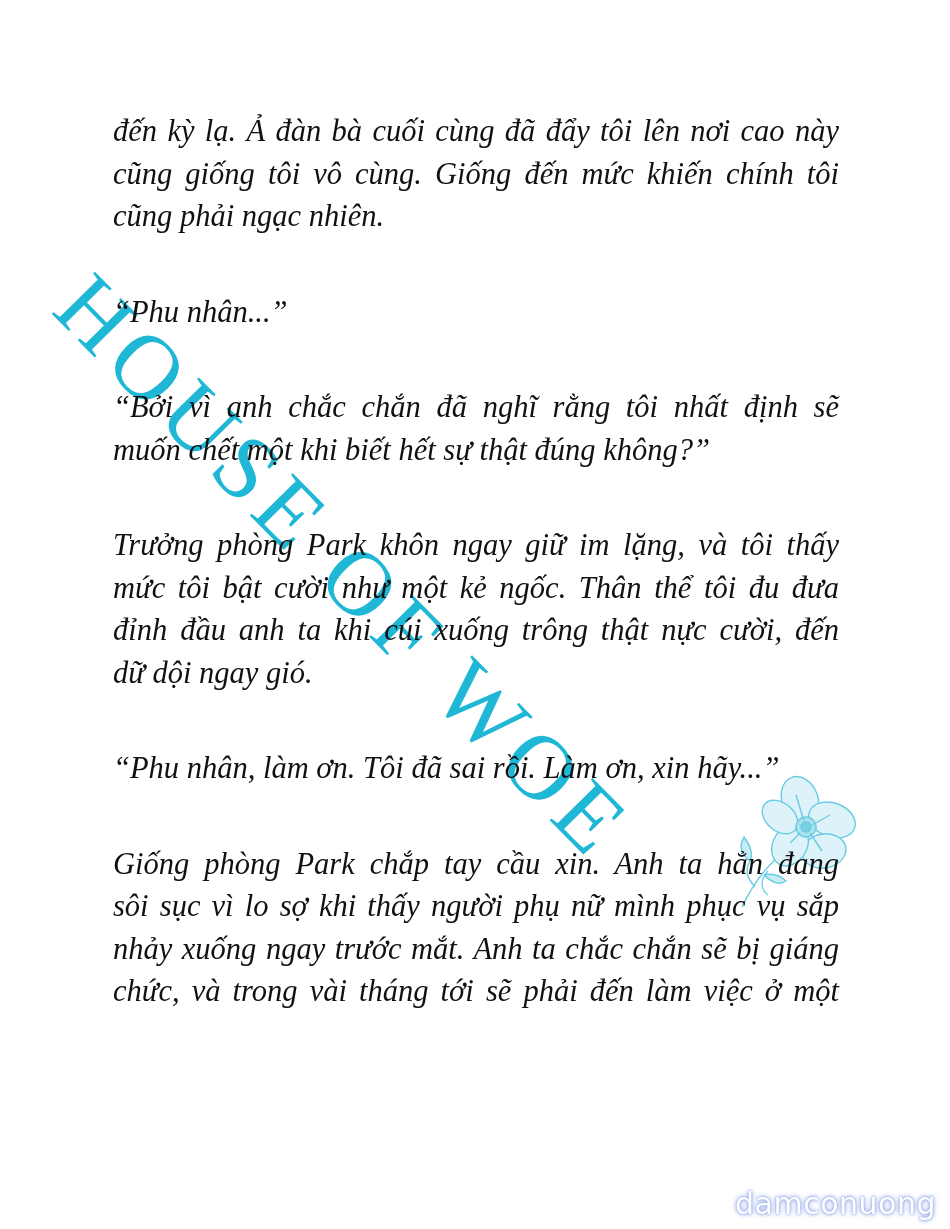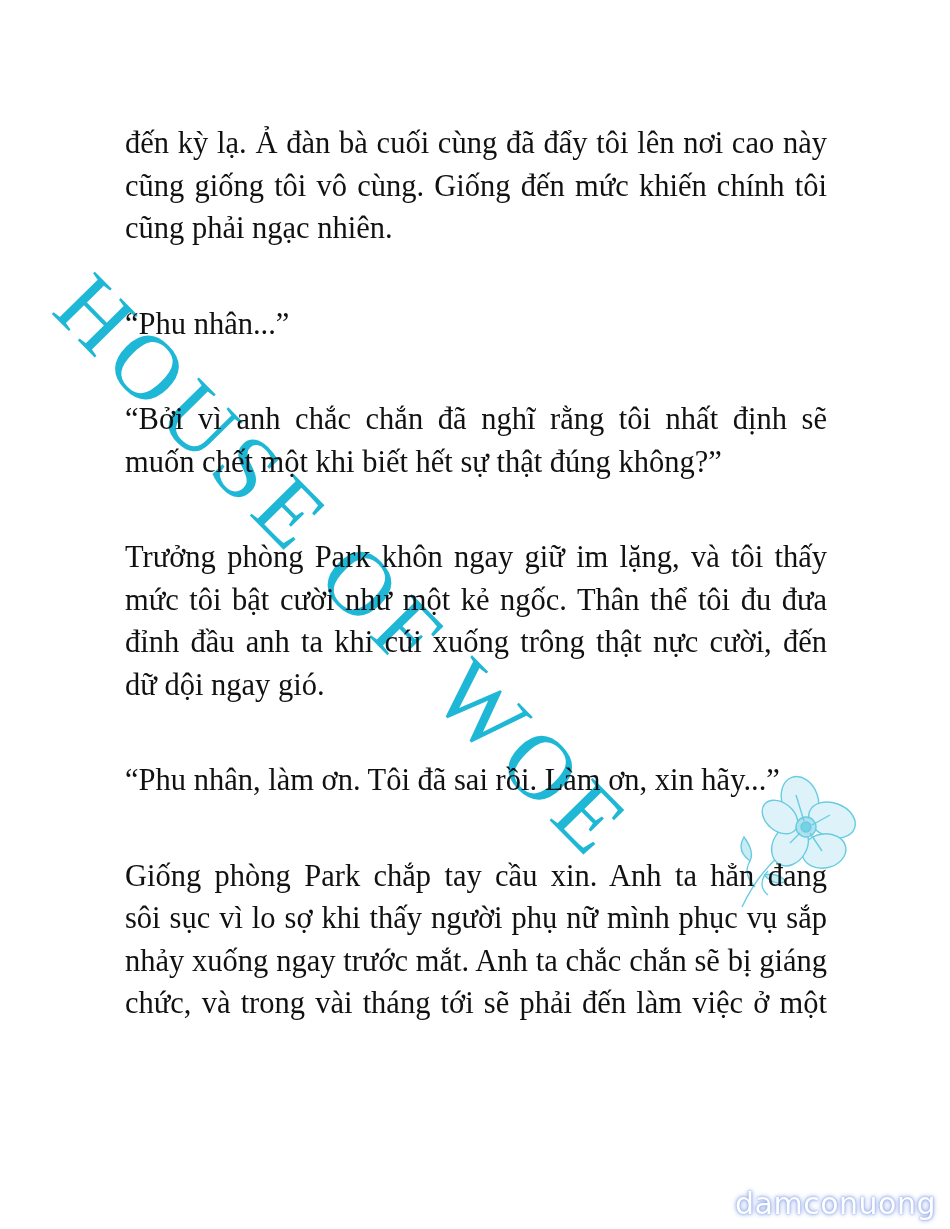--- a/index.html
+++ b/index.html
@@ -46,23 +46,24 @@
     .text-body {
       position: absolute;
       left: 113px;
       top: 110px;
       width: 726px;
       z-index: 2;
       font-size: 30.5px;
       line-height: 42.5px;
     }
     .para {
-      margin: 12px;
+      margin: 0;
       text-align: justify;
       text-align-last: left;
+      font-style: italic;
     }
     .para.gap-lg { margin-top: 53px; }
     .line { display: block; white-space: nowrap; }
     .justify-line {
       display: block;
       text-align: justify;
       text-align-last: justify;
       white-space: normal;
     }
     .site-mark {

